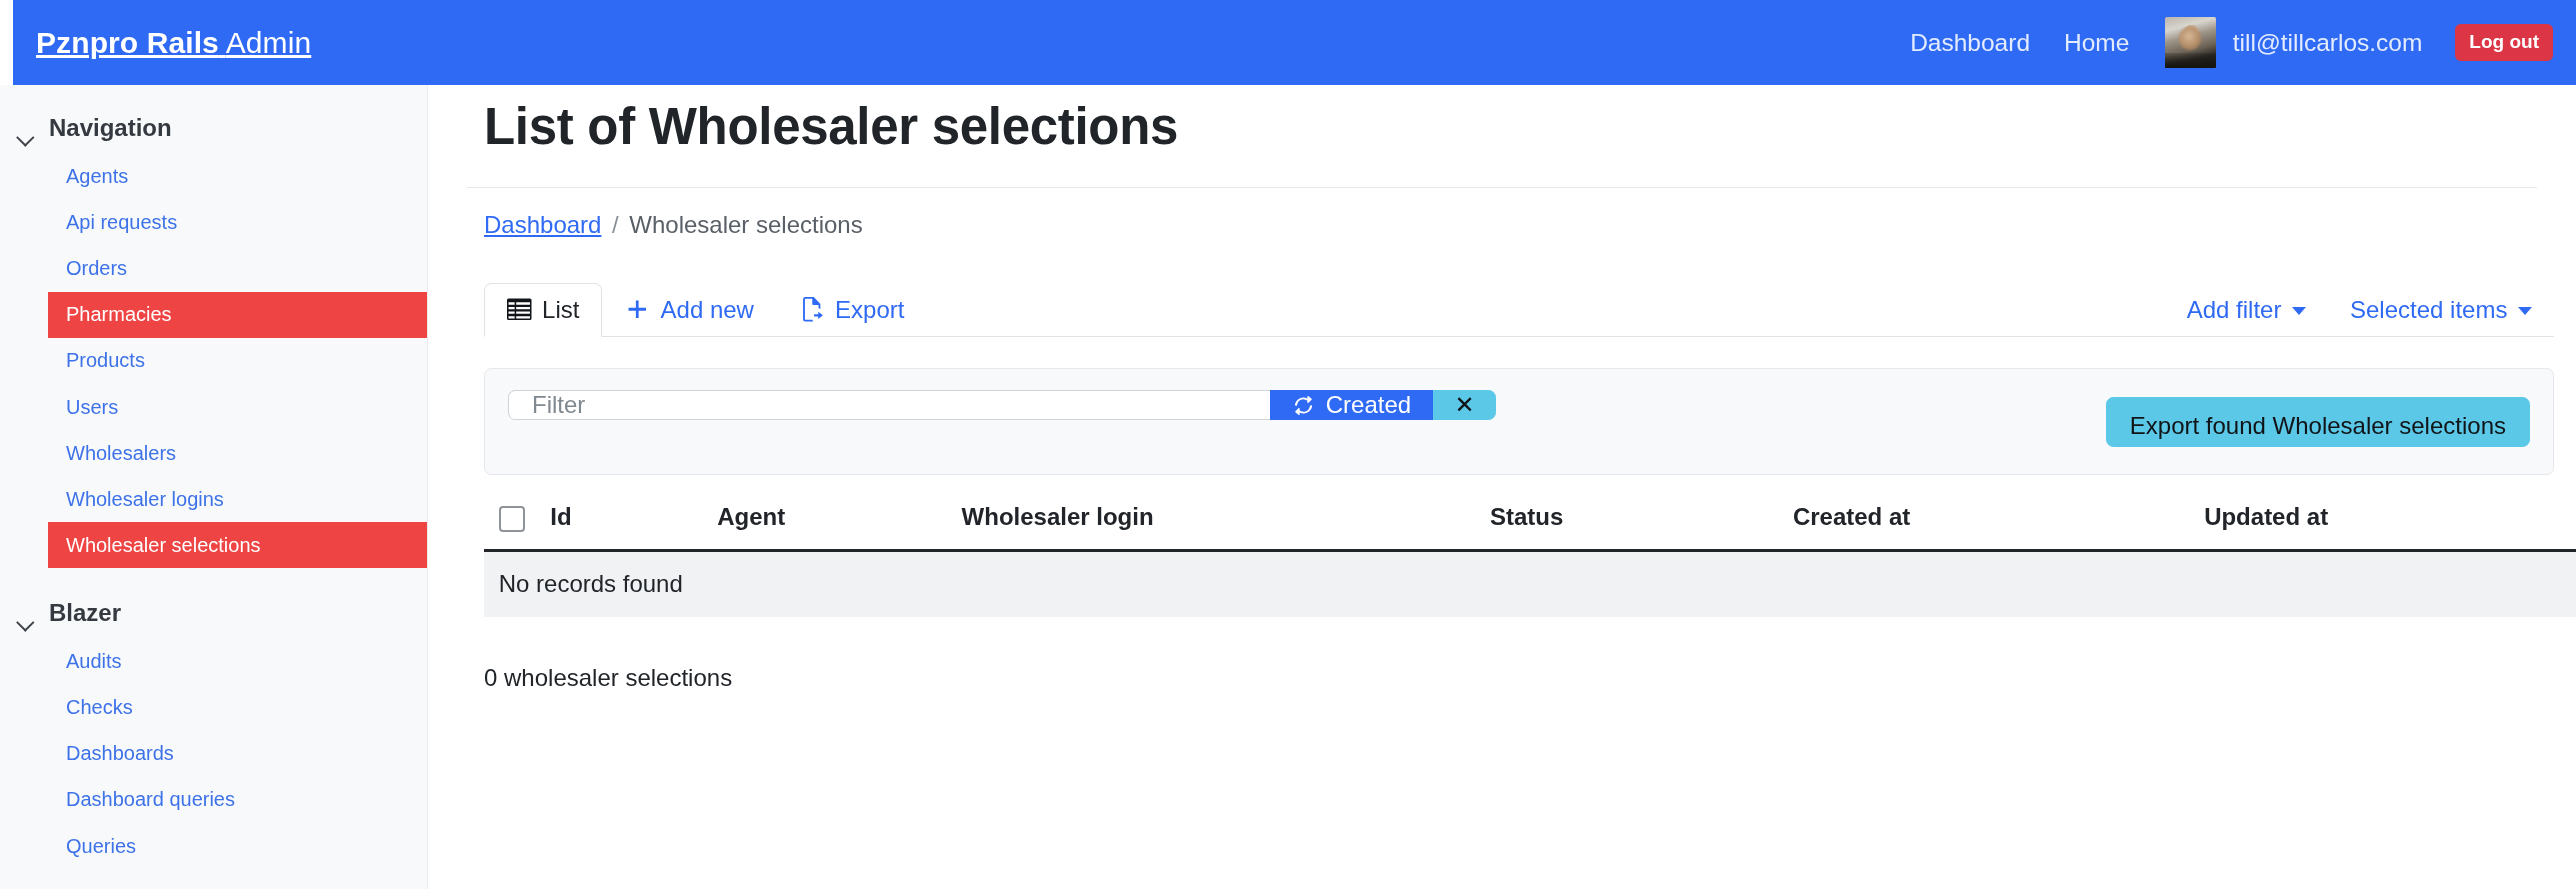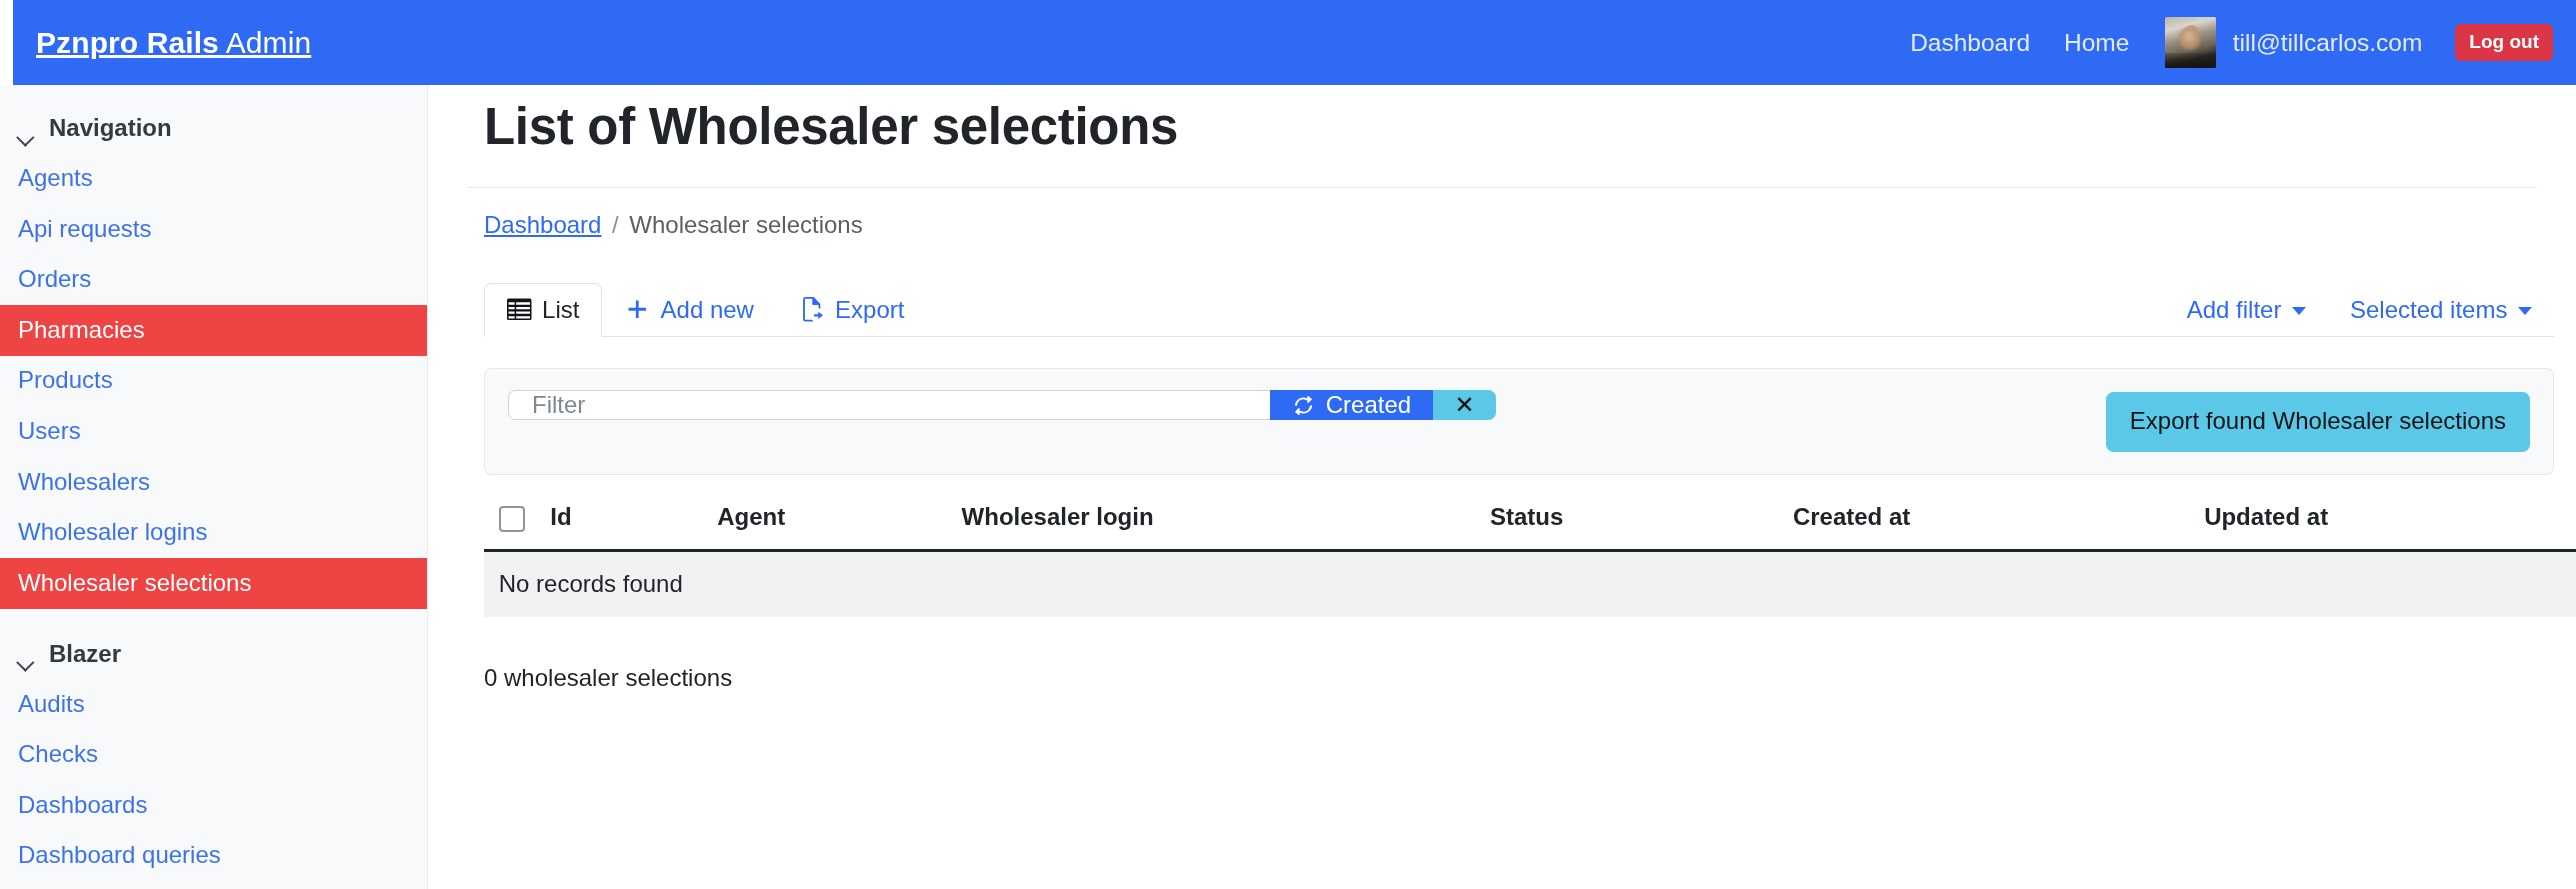--- a/index.html
+++ b/index.html
@@ -108,25 +108,26 @@
     content: "";
     position: absolute; left: 0.8px; top: 0;
     width: 10.6px; height: 10.6px;
     border-right: 2.9px solid #3f444a;
     border-bottom: 2.9px solid #3f444a;
     transform: rotate(45deg);
   }
   .side-link {
     display: block;
     padding: 11.4px 18px 12.3px 18px;
-    font-size: 24px;
+    font-size: 20px;
     color: #3d72e8;
     text-decoration: none;
     line-height: 1.12;
     white-space: nowrap;
+    margin-left: 48px;
   }
   .side-link.active {
     background: #ef4444;
     color: #ffffff;
   }
 
   
   .main {
     position: absolute;
     top: 85px; left: 428px;
@@ -259,21 +260,21 @@
     cursor: pointer;
   }
   .btn-export-found {
     margin-left: auto;
     background: #5bc8e8;
     color: #101417;
     border: 0.8px solid #5bc8e8;
     border-radius: 7.4px;
     font-size: 24px;
     font-family: inherit;
-    padding: 14px 23px 16px;
+    padding: 14px 23px 6px;
     cursor: pointer;
     white-space: nowrap;
   }
 
   
   .table-wrap {
     margin: 28px 0 0 17px;
     width: 2127px;
   }
   table.records { border-collapse: collapse; width: 2127px; table-layout: fixed; }

